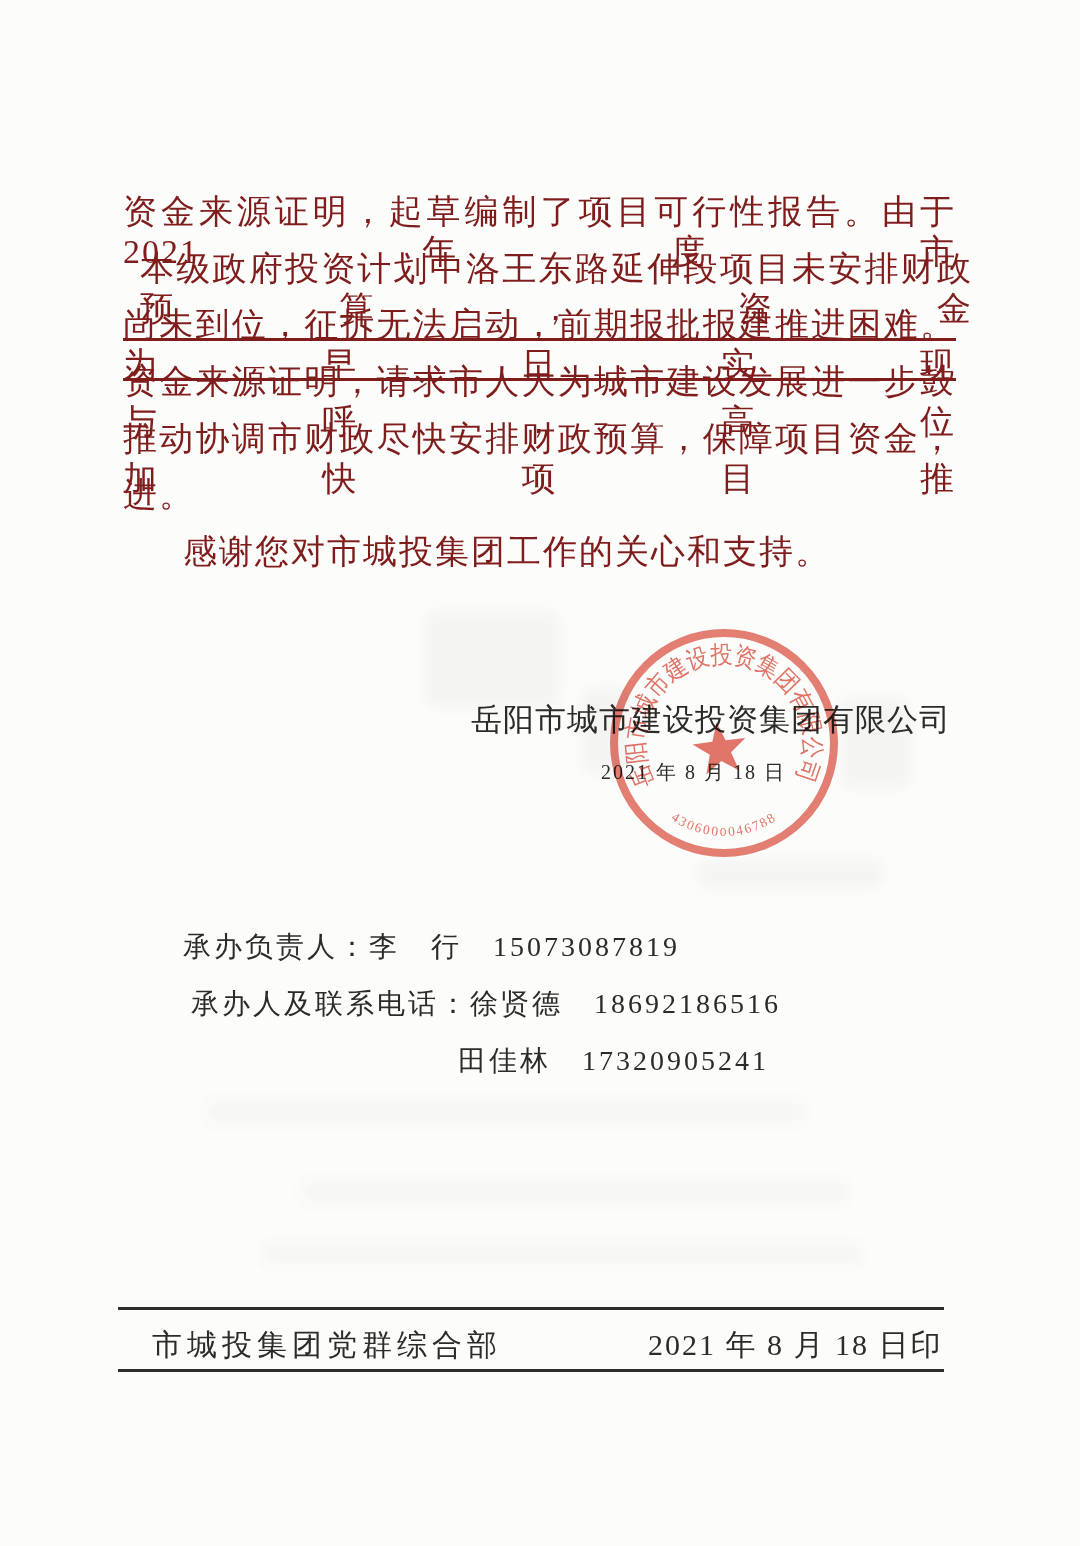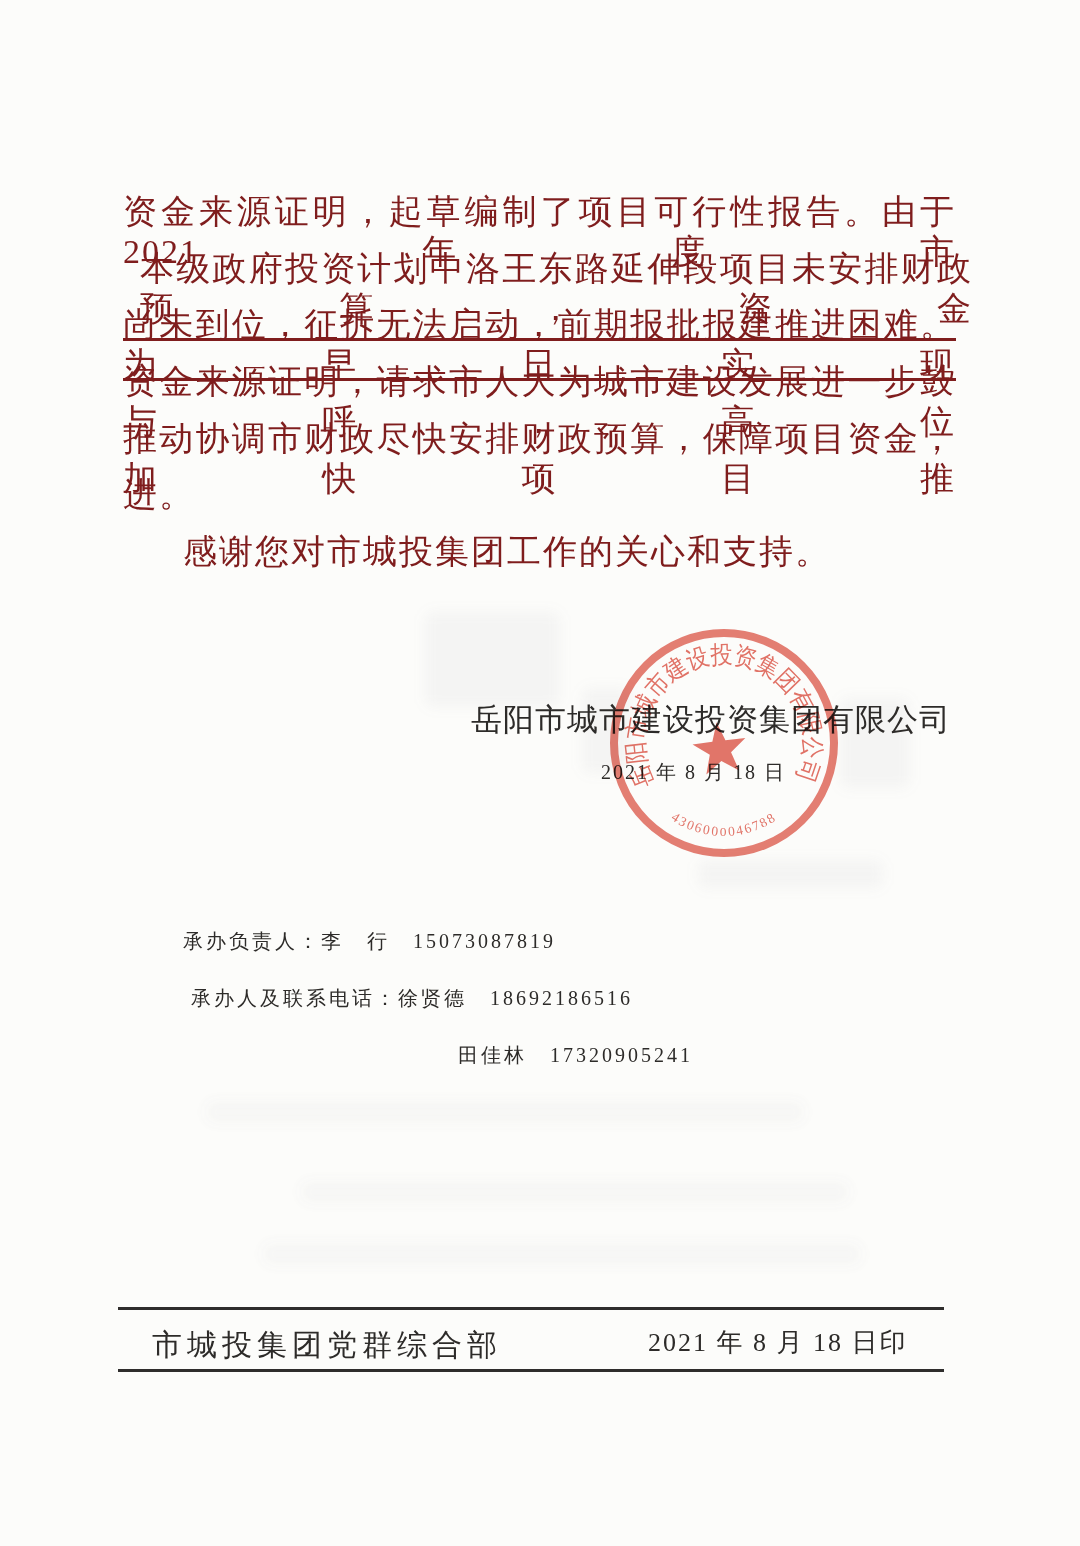--- a/index.html
+++ b/index.html
@@ -32,39 +32,39 @@
     font-size:20px;letter-spacing:2px;white-space:nowrap;
   }
   
   .seal{
     position:absolute;left:602px;top:621px;width:244px;height:244px;
     mix-blend-mode:multiply;opacity:.88;
     filter:blur(.3px);
   }
   
   .contact{
-    position:absolute;font-size:20px;letter-spacing:3px;white-space:nowrap;
+    position:absolute;font-size:28px;letter-spacing:3px;white-space:nowrap;
   }
   .c1{left:183px;top:928px;}
   .c2{left:183px;top:985px;margin-left:8px;}
   .c3{left:458px;top:1042px;}
   
   .rule{
     position:absolute;left:118px;width:826px;height:3px;
     background:#2f2d2c;
   }
   .rule-top{top:1307px;}
   .rule-bottom{top:1369px;}
   .foot-left{
     position:absolute;left:152px;top:1325px;
     font-size:30px;letter-spacing:5px;white-space:nowrap;
   }
   .foot-right{
     position:absolute;left:648px;top:1325px;
-    font-size:26px;letter-spacing:2px;white-space:nowrap;
+    font-size:30px;letter-spacing:2px;white-space:nowrap;
   }
   
   .smudge{
     position:absolute;background:rgba(100,100,118,.05);
     filter:blur(7px);border-radius:8px;pointer-events:none;
   }
   .s1{left:425px;top:612px;width:135px;height:95px;}
   .s2{left:582px;top:688px;width:48px;height:85px;}
   .s3{left:840px;top:698px;width:70px;height:90px;}
   .s4{left:698px;top:860px;width:185px;height:28px;}

